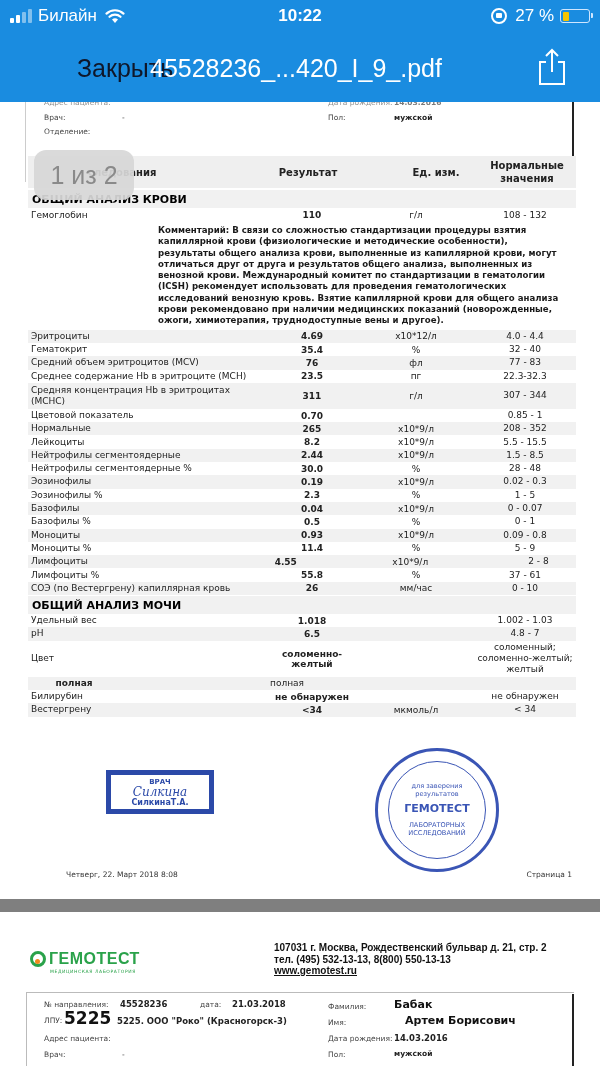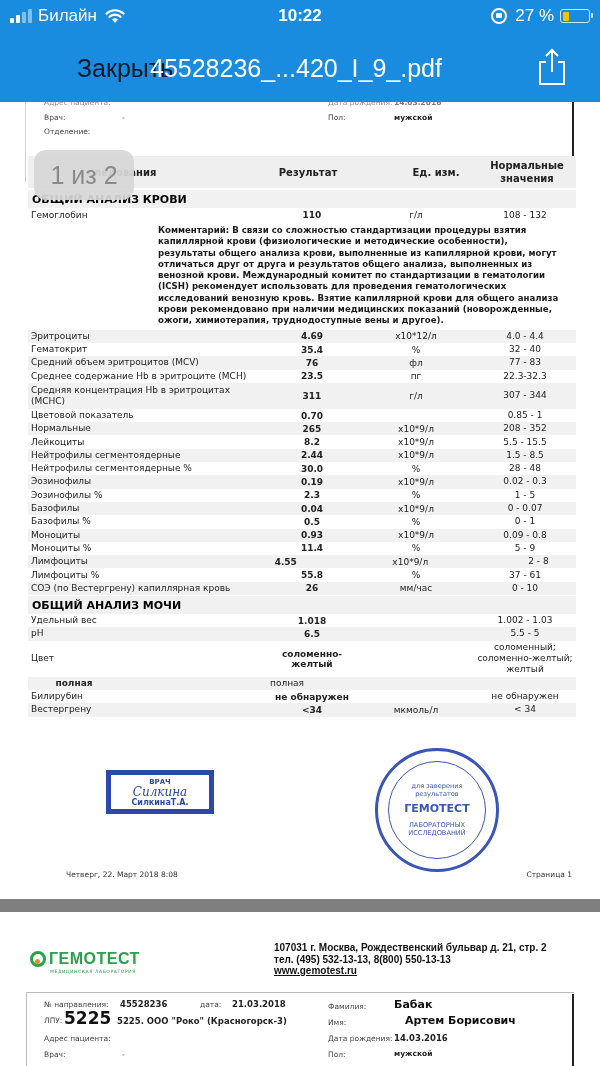--- a/index.html
+++ b/index.html
@@ -275,21 +275,21 @@
         <div class="row" style="height: 13.3px;">
           <div class="c-name">Удельный вес</div>
           <div class="c-val">1.018</div>
           <div class="c-unit"></div>
           <div class="c-norm">1.002 - 1.03</div>
         </div>
         <div class="row alt" style="height: 13.3px;">
           <div class="c-name">pH</div>
           <div class="c-val">6.5</div>
           <div class="c-unit"></div>
-          <div class="c-norm">5.5 - 5</div>
+          <div class="c-norm">4.8 - 7</div>
         </div>
         <div class="row" style="height: 36px;">
           <div class="c-name">Цвет</div>
           <div class="c-val">соломенно-желтый</div>
           <div class="c-unit"></div>
           <div class="c-norm">соломенный; соломенно-желтый; желтый</div>
         </div>
         <div class="row alt" style="height: 13.3px;">
           <div class="c-val">полная</div>
           <div class="c-unit"></div>

